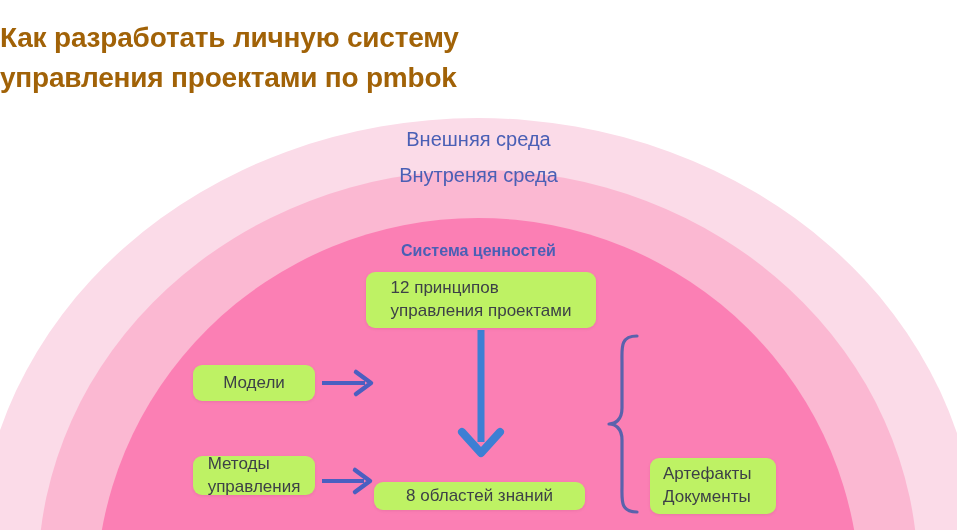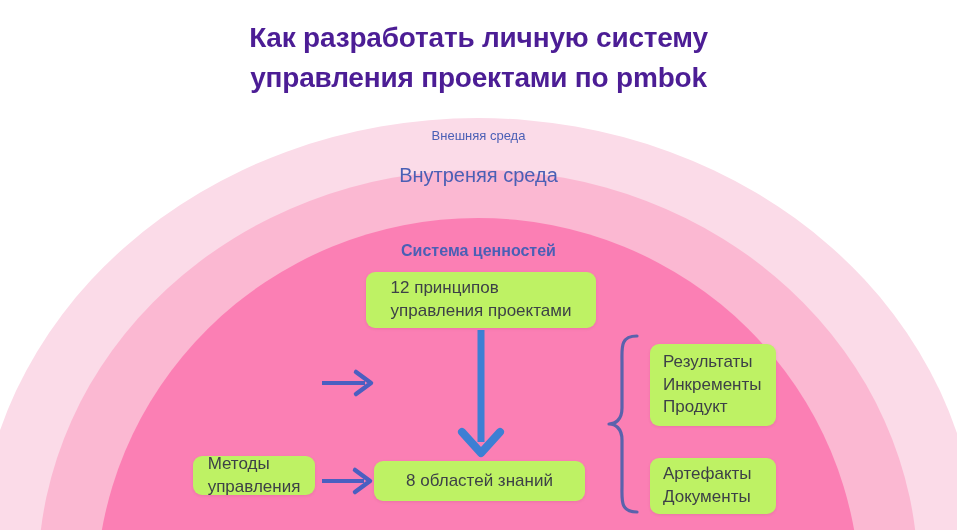--- a/index.html
+++ b/index.html
@@ -20,47 +20,46 @@
     background: #ffffff;
     overflow: hidden;
   }
 
   
   .title {
     position: absolute;
     left: 0;
     top: 18px;
     width: 957px;
-    text-align: center;
     font-size: 28px;
     font-weight: bold;
     line-height: 1.42;
     letter-spacing: -0.2px;
-    color: #4c1d95;
+    color: #a16207;
     white-space: pre-line;
     user-select: none;
   }
 
   
   .layers-svg {
     position: absolute;
     left: 0;
     top: 0;
     width: 957px;
     height: 530px;
   }
 
   .layer-label {
     position: absolute;
     width: 957px;
     text-align: center;
     color: #4a5fb5;
     user-select: none;
   }
-  .layer-label.l0 { top: 128px; font-size: 13px; font-weight: normal; }
+  .layer-label.l0 { top: 128px; font-size: 20px; font-weight: normal; }
   .layer-label.l1 { top: 164px; font-size: 20px; font-weight: normal; }
   .layer-label.l2 { top: 242px; font-size: 16px; font-weight: bold; }
 
   
   .box {
     position: absolute;
     background: #bef264;
     border-radius: 9px;
     box-shadow: 0 1px 3px rgba(120,40,70,0.12);
     color: #3d4147;
@@ -75,21 +74,21 @@
   }
   .box.left-text {
     justify-content: flex-start;
     text-align: left;
     padding-left: 13px;
   }
 
   .box-principles { left: 366px; top: 272px; width: 230px; height: 56px; }
   .box-models     { left: 193px; top: 365px; width: 122px; height: 36px; }
   .box-methods    { left: 193px; top: 456px; width: 122px; height: 39px; }
-  .box-areas      { left: 374px; top: 461px; width: 211px; height: 40px; }
+  .box-areas      { left: 374px; top: 482px; width: 211px; height: 28px; }
   .box-results    { left: 650px; top: 344px; width: 126px; height: 82px; }
   .box-artifacts  { left: 650px; top: 458px; width: 126px; height: 56px; }
 
   
   .connectors {
     position: absolute;
     left: 0;
     top: 0;
     width: 957px;
     height: 530px;
@@ -137,22 +136,20 @@
                L 622 408
                C 622 420, 615 424, 609 424
                C 615 424, 622 428, 622 440
                L 622 486
                C 622 500, 620 512, 637 512" fill="none" stroke="#5a62ac" stroke-width="3.2" stroke-linecap="round" stroke-linejoin="round"></path>
     </g>
   </svg>
 
   <div class="box box-principles">12 принципов
 управления проектами</div>
+  <div class="box box-models">Модели</div>
   <div class="box box-methods">Методы
 управления</div>
   <div class="box box-areas">8 областей знаний</div>
-  <div class="box box-results left-text">Результаты
-Инкременты
-Продукт</div>
   <div class="box box-artifacts left-text">Артефакты
 Документы</div>
 
 </div>
 
 </body></html>

